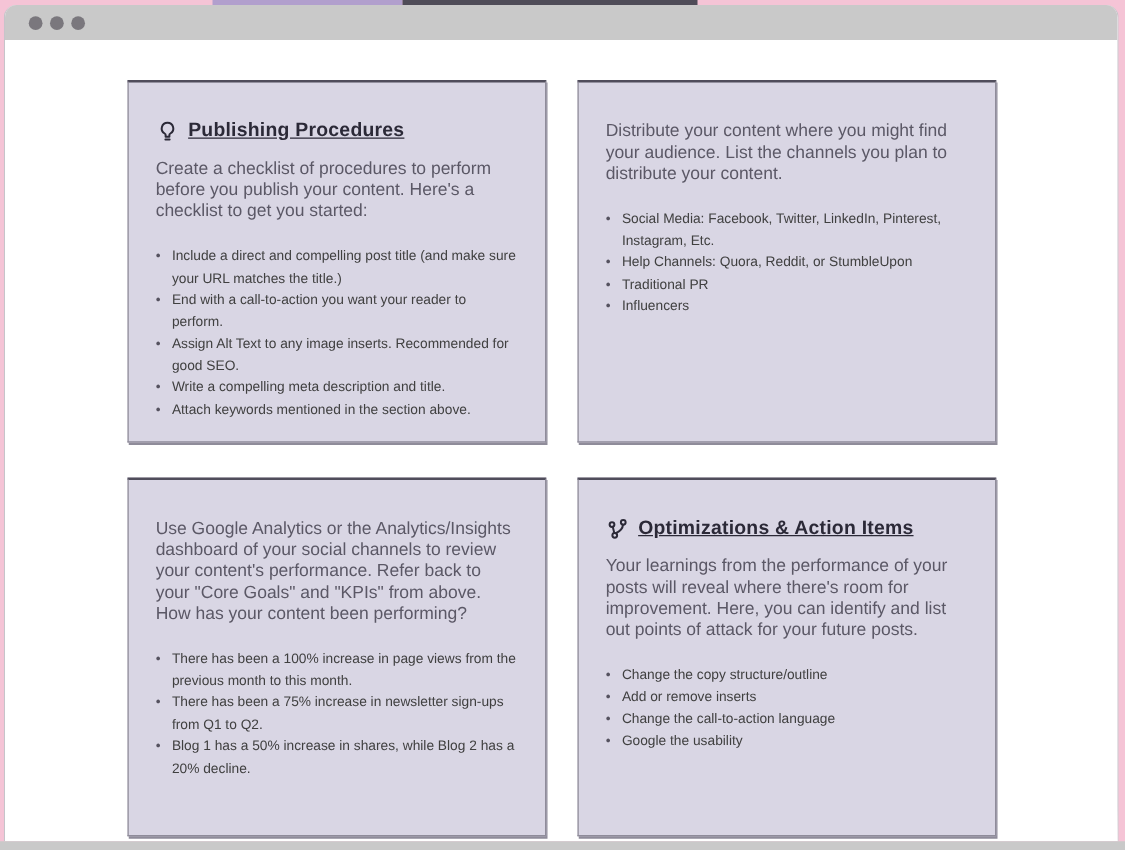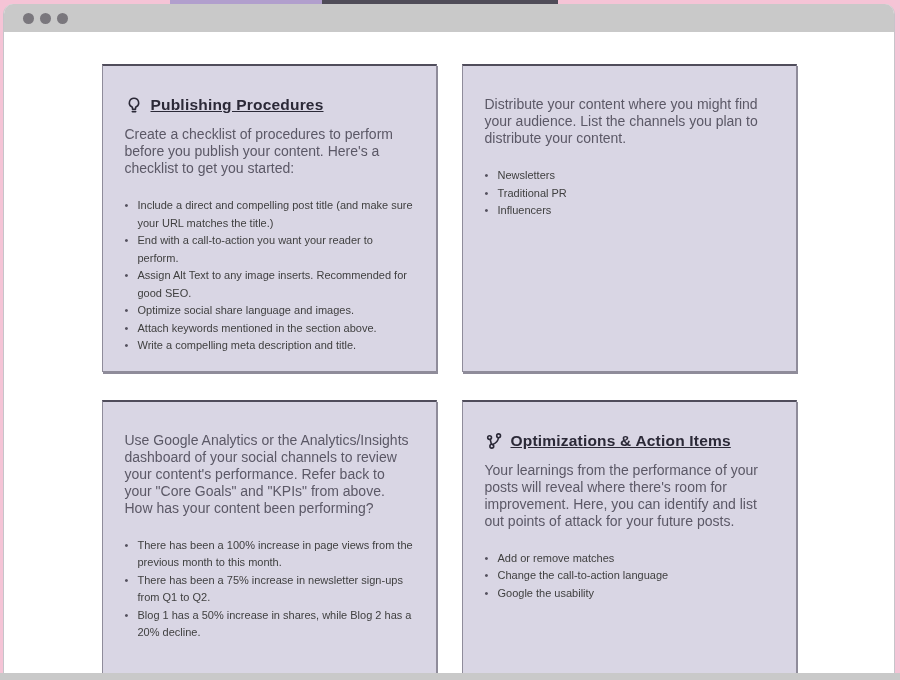--- a/index.html
+++ b/index.html
@@ -82,30 +82,30 @@
               <path d="M7.3 15.6h3.4"></path>
             </svg>
           </span>
           <span>Publishing Procedures</span>
         </h2>
         <p>Create a checklist of procedures to perform before you publish your content. Here's a checklist to get you started:</p>
         <ul>
           <li>Include a direct and compelling post title (and make sure your URL matches the title.)</li>
           <li>End with a call-to-action you want your reader to perform.</li>
           <li>Assign Alt Text to any image inserts. Recommended for good SEO.</li>
-          <li>Optimize social share language and images.</li>
+          <li>Write a compelling meta description and title.</li>
           <li>Attach keywords mentioned in the section above.</li>
-          <li>Write a compelling meta description and title.</li>
         </ul>
       </div>
 
       <div class="card">
         <p>Distribute your content where you might find your audience. List the channels you plan to distribute your content.</p>
         <ul>
-          <li>Newsletters</li>
+          <li>Social Media: Facebook, Twitter, LinkedIn, Pinterest, Instagram, Etc.</li>
+          <li>Help Channels: Quora, Reddit, or StumbleUpon</li>
           <li>Traditional PR</li>
           <li>Influencers</li>
         </ul>
       </div>
 
       <div class="card">
         <p>Use Google Analytics or the Analytics/Insights dashboard of your social channels to review your content's performance. Refer back to your "Core Goals" and "KPIs" from above. How has your content been performing?</p>
         <ul>
           <li>There has been a 100% increase in page views from the previous month to this month.</li>
           <li>There has been a 75% increase in newsletter sign-ups from Q1 to Q2.</li>
@@ -121,21 +121,22 @@
               <circle cx="4.6" cy="5.6" r="1.9"></circle>
               <circle cx="6.8" cy="14.2" r="1.9"></circle>
               <path d="M5.2 7.4l1.2 4.9"></path>
               <path d="M7.6 12.6c3.6-1.6 5.6-4 5.8-6.9"></path>
             </svg>
           </span>
           <span>Optimizations &amp; Action Items</span>
         </h2>
         <p>Your learnings from the performance of your posts will reveal where there's room for improvement. Here, you can identify and list out points of attack for your future posts.</p>
         <ul>
-          <li>Add or remove matches</li>
+          <li>Change the copy structure/outline</li>
+          <li>Add or remove inserts</li>
           <li>Change the call-to-action language</li>
           <li>Google the usability</li>
         </ul>
       </div>
 
     </div>
   </div>
 </div>
 
 <div class="bottom-bar"></div>

